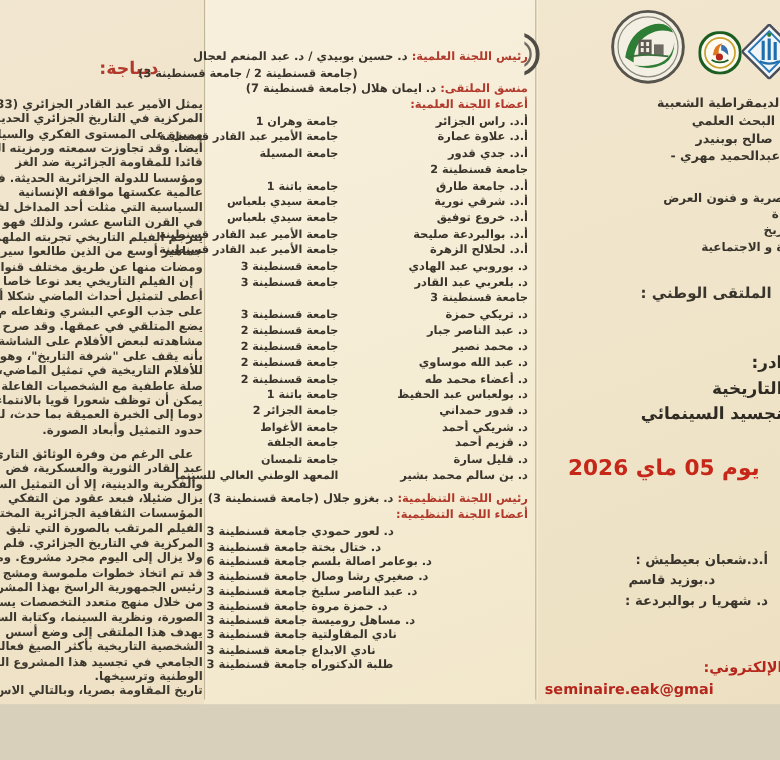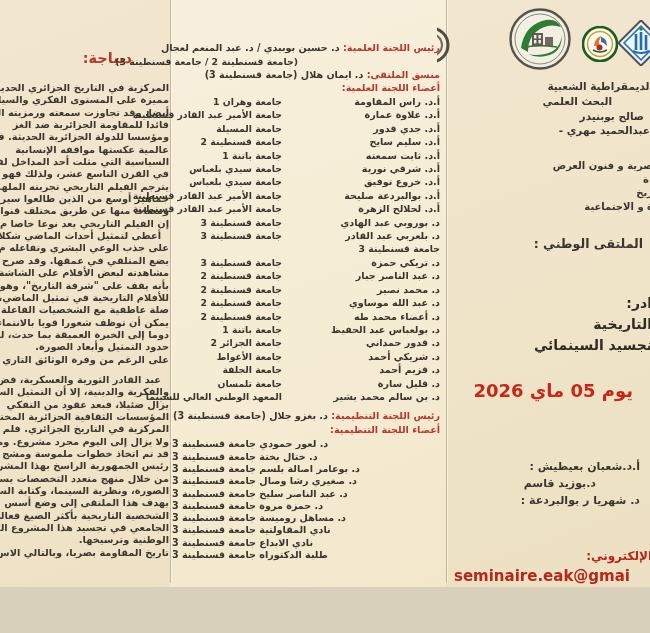--- a/index.html
+++ b/index.html
@@ -49,51 +49,52 @@
   .m-orgchair{margin-top:5px;line-height:15px;}
   .m-orghead{line-height:14px;}
   .org-list{margin-top:1px;}
   .org-row{white-space:nowrap;font-weight:bold;font-size:9.6px;line-height:12.3px;text-align:left;}
 
   
   .panel-right{position:absolute;left:448px;top:0;width:202px;height:633px;direction:rtl;}
   .logo{position:absolute;}
   .inst-lines{position:absolute;top:79px;right:-3px;text-align:right;}
   .inst-lines div{white-space:nowrap;font-weight:bold;font-size:10.5px;line-height:14.8px;}
-  .inst-lines div:nth-of-type(2){margin-right:41px;}
+  .inst-lines div:nth-of-type(2){margin-right:7px;}
   .inst-lines div:nth-of-type(3){margin-right:9px;}
   .inst-lines div:nth-of-type(4){margin-right:3px;}
   .dept-lines{position:absolute;top:159px;right:-3px;text-align:right;}
   .dept-lines div{white-space:nowrap;font-weight:bold;font-size:10px;line-height:13.6px;}
   .dept-lines div:nth-of-type(2){margin-right:4px;}
   .forum-label{position:absolute;top:236px;right:7px;font-weight:bold;font-size:12.5px;white-space:nowrap;}
   .title-lines{position:absolute;top:293px;right:-2px;text-align:right;}
   .title-lines div{white-space:nowrap;font-weight:bold;font-size:14px;line-height:21px;color:#2f2b23;}
   .date-line{position:absolute;top:380px;right:17px;font-weight:bold;font-size:18px;color:#c62718;white-space:nowrap;}
   .officials{position:absolute;top:458px;right:10px;text-align:right;}
   .officials div{white-space:nowrap;font-weight:bold;font-size:11px;line-height:17.2px;}
   .officials div:nth-of-type(2){margin-right:44px;}
   .email-label{position:absolute;top:549px;right:-2px;font-weight:bold;font-size:12px;color:#b5271c;white-space:nowrap;}
   .email-value{position:absolute;top:567px;left:6px;direction:ltr;text-align:left;
-    font-weight:bold;font-size:15px;color:#b5271c;white-space:nowrap;}
+    font-weight:bold;font-size:12px;color:#b5271c;white-space:nowrap;}
 </style>
 </head>
 <body>
 
 <div class="page">
   <div class="tint tint-left"></div>
   <div class="tint tint-right"></div>
   <div class="vline vline-1"></div>
   <div class="vline vline-2"></div>
   <div class="hline hline-left"></div>
   <div class="hline hline-right"></div>
 
   <h2 class="preamble-title">ديباجة:</h2>
   <div class="preamble-body">
 
+  <div class="p-line">يمثل الأمير عبد القادر الجزائري (33</div>
       <div class="p-line">المركزية في التاريخ الجزائري الحديث</div>
       <div class="p-line">مميزة على المستوى الفكري والسيا</div>
       <div class="p-line">أيضا. وقد تجاوزت سمعته ورمزيته البلا</div>
       <div class="p-line">قائدا للمقاومة الجزائرية ضد الغز</div>
       <div class="p-line">ومؤسسا للدولة الجزائرية الحديثة. ف</div>
       <div class="p-line">عالمية عكستها مواقفه الإنسانية</div>
       <div class="p-line">السياسية التي مثلت أحد المداخل لفه</div>
       <div class="p-line">في القرن التاسع عشر، ولذلك فهو جدي</div>
       <div class="p-line">يترجم الفيلم التاريخي تجربته الملهم</div>
       <div class="p-line">جماهير أوسع من الذين طالعوا سير</div>
@@ -107,67 +108,67 @@
       <div class="p-line">للأفلام التاريخية في تمثيل الماضي، و</div>
       <div class="p-line">صلة عاطفية مع الشخصيات الفاعلة ف</div>
       <div class="p-line">يمكن أن توظف شعورا قويا بالانتماء</div>
       <div class="p-line">دوما إلى الخبرة العميقة بما حدث، ليح</div>
       <div class="p-line">حدود التمثيل وأبعاد الصورة.</div>
       <div class="p-line">على الرغم من وفرة الوثائق التاري</div>
       <div class="p-line">عبد القادر الثورية والعسكرية، فض</div>
       <div class="p-line">والفكرية والدينية، إلا أن التمثيل الس</div>
       <div class="p-line">يزال ضئيلا، فبعد عقود من التفكي</div>
       <div class="p-line">المؤسسات الثقافية الجزائرية المختلف</div>
+      <div class="p-line">الفيلم المرتقب بالصورة التي تليق</div>
       <div class="p-line">المركزية في التاريخ الجزائري. فلم يتم</div>
       <div class="p-line">ولا يزال إلى اليوم مجرد مشروع. ومع</div>
       <div class="p-line">قد تم اتخاذ خطوات ملموسة ومشج</div>
       <div class="p-line">رئيس الجمهورية الراسخ بهذا المشروع ال</div>
       <div class="p-line">من خلال منهج متعدد التخصصات يست</div>
       <div class="p-line">الصورة، ونظرية السينما، وكتابة السي</div>
       <div class="p-line">يهدف هذا الملتقى إلى وضع أسس عل</div>
       <div class="p-line">الشخصية التاريخية بأكثر الصيغ فعالي</div>
       <div class="p-line">الجامعي في تجسيد هذا المشروع الس</div>
       <div class="p-line">الوطنية وترسيخها.</div>
       <div class="p-line">تاريخ المقاومة بصريا، وبالتالي الاس</div>
     </div>
 
   <section class="panel-mid">
     <div class="m-line">
       <span class="red">رئيس اللجنة العلمية:</span><span> د. حسين بوبيدي / د. عبد المنعم لعجال</span>
     </div>
     <div class="m-line m-chair-univ">(جامعة قسنطينة 2 / جامعة قسنطينة 3)</div>
     <div class="m-line">
-      <span class="red">منسق الملتقى:</span><span> د. ايمان هلال (جامعة قسنطينة 3)</span>
+      <span class="red">منسق الملتقى:</span><span> د. ايمان هلال (جامعة قسنطينة 7)</span>
     </div>
     <div class="m-line red m-members-head">أعضاء اللجنة العلمية:</div>
 
     <div class="sci-list">
 
         <div class="sci-row">
-          <span class="sci-name">أ.د. راس المقاومة</span>
+          <span class="sci-name">أ.د. راس الجزائر</span>
           <span class="sci-univ">جامعة وهران 1</span>
         </div>
 
         <div class="sci-row">
           <span class="sci-name">أ.د. علاوة عمارة</span>
           <span class="sci-univ">جامعة الأمير عبد القادر قسنطينة</span>
         </div>
 
         <div class="sci-row">
           <span class="sci-name">أ.د. جدي قدور</span>
           <span class="sci-univ">جامعة المسيلة</span>
         </div>
 
         <div class="sci-row">
-          <span class="sci-name">أ.د. سليم سايح</span>
-          <span class="sci-univ">جامعة قسنطينة 2</span>
-        </div>
-
-        <div class="sci-row">
-          <span class="sci-name">أ.د. ثابت سمعته</span>
+          <span class="sci-univ">جامعة قسنطينة 2</span>
+        </div>
+
+        <div class="sci-row">
+          <span class="sci-name">أ.د. جامعة طارق</span>
           <span class="sci-univ">جامعة باتنة 1</span>
         </div>
 
         <div class="sci-row">
           <span class="sci-name">أ.د. شرقي نورية</span>
           <span class="sci-univ">جامعة سيدي بلعباس</span>
         </div>
 
         <div class="sci-row">
           <span class="sci-name">أ.د. خروع توفيق</span>
@@ -255,21 +256,21 @@
       </div>
 
     <div class="m-line m-orgchair">
       <span class="red">رئيس اللجنة التنظيمية:</span><span> د. بغزو جلال (جامعة قسنطينة 3)</span>
     </div>
     <div class="m-line red m-orghead">أعضاء اللجنة التنظيمية:</div>
     <div class="org-list">
 
     <div class="org-row">د. لعور حمودي جامعة قسنطينة 3</div>
         <div class="org-row">د. ختال بختة  جامعة قسنطينة 3</div>
-        <div class="org-row">د. بوعامر اصالة بلسم  جامعة قسنطينة 3</div>
+        <div class="org-row">د. بوعامر اصالة بلسم  جامعة قسنطينة 6</div>
         <div class="org-row">د. صغيري رشا وصال  جامعة قسنطينة 3</div>
         <div class="org-row">د. عبد الناصر سليخ جامعة قسنطينة 3</div>
         <div class="org-row">د. حمزة مروة جامعة قسنطينة 3</div>
         <div class="org-row">د. مساهل روميسة  جامعة قسنطينة 3</div>
         <div class="org-row">نادي المقاولتية  جامعة قسنطينة 3</div>
         <div class="org-row">نادي الابداع  جامعة قسنطينة 3</div>
         <div class="org-row">طلبة الدكتوراه جامعة قسنطينة 3</div>
       </div>
   </section>
 

